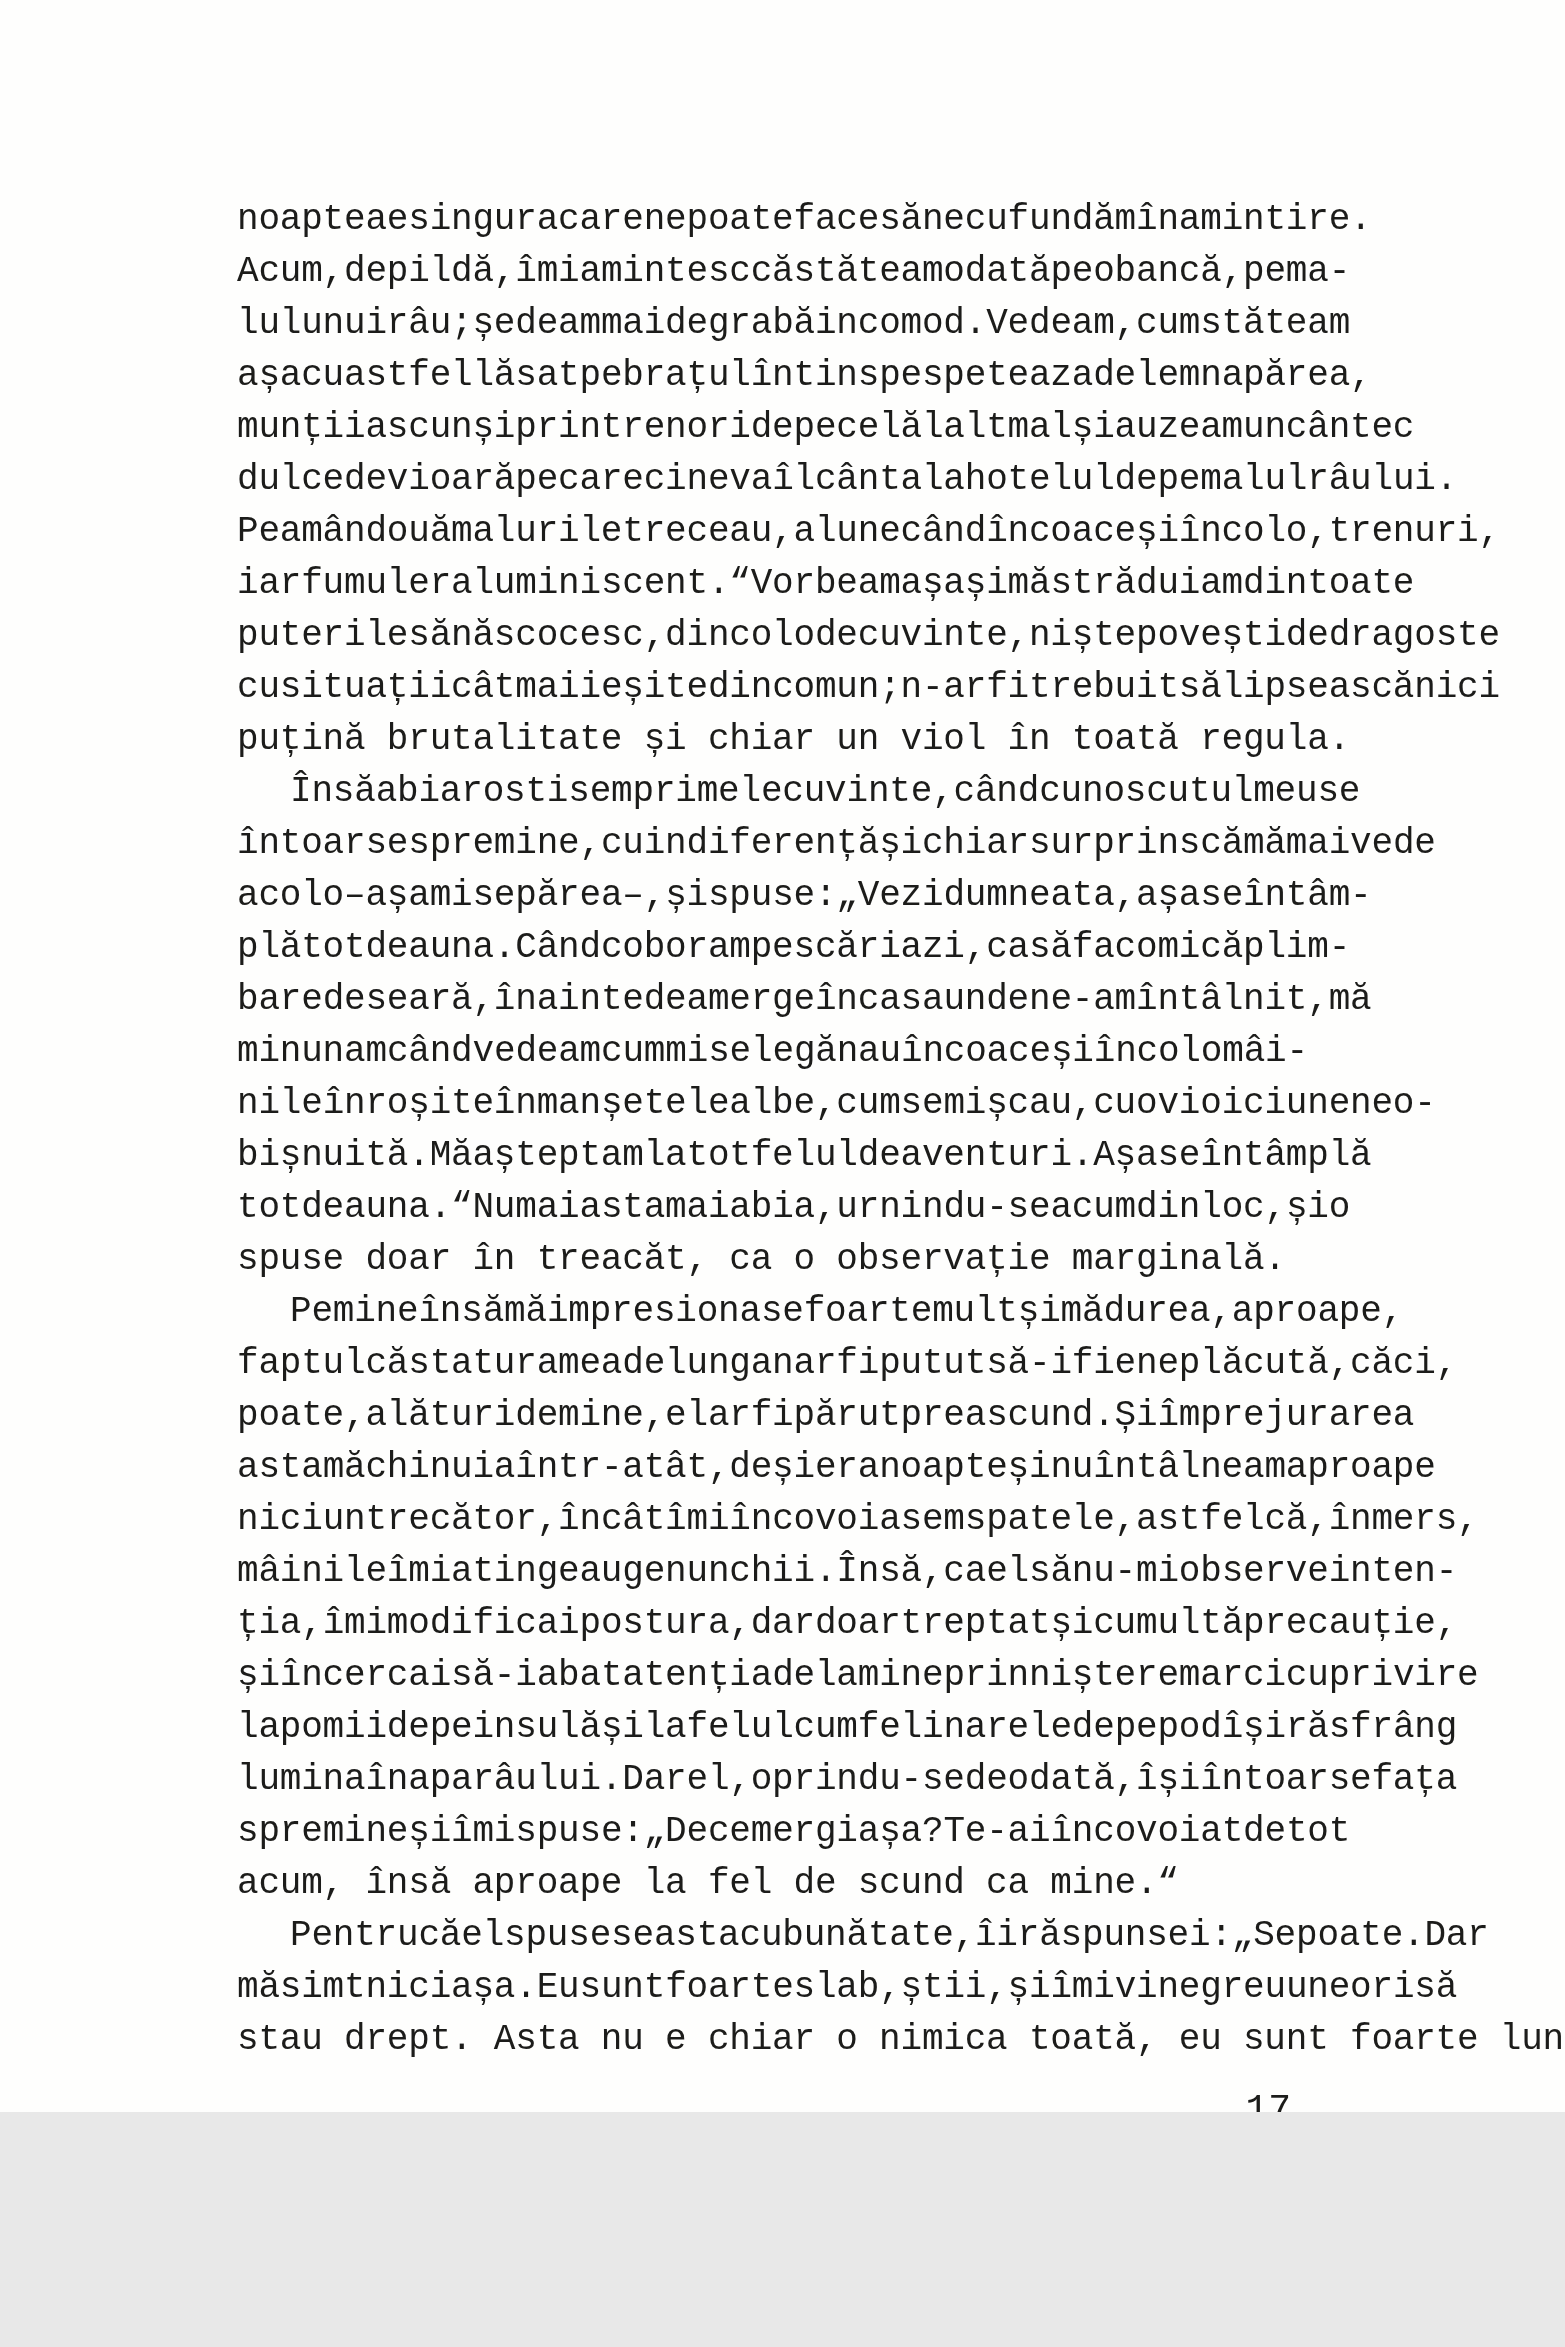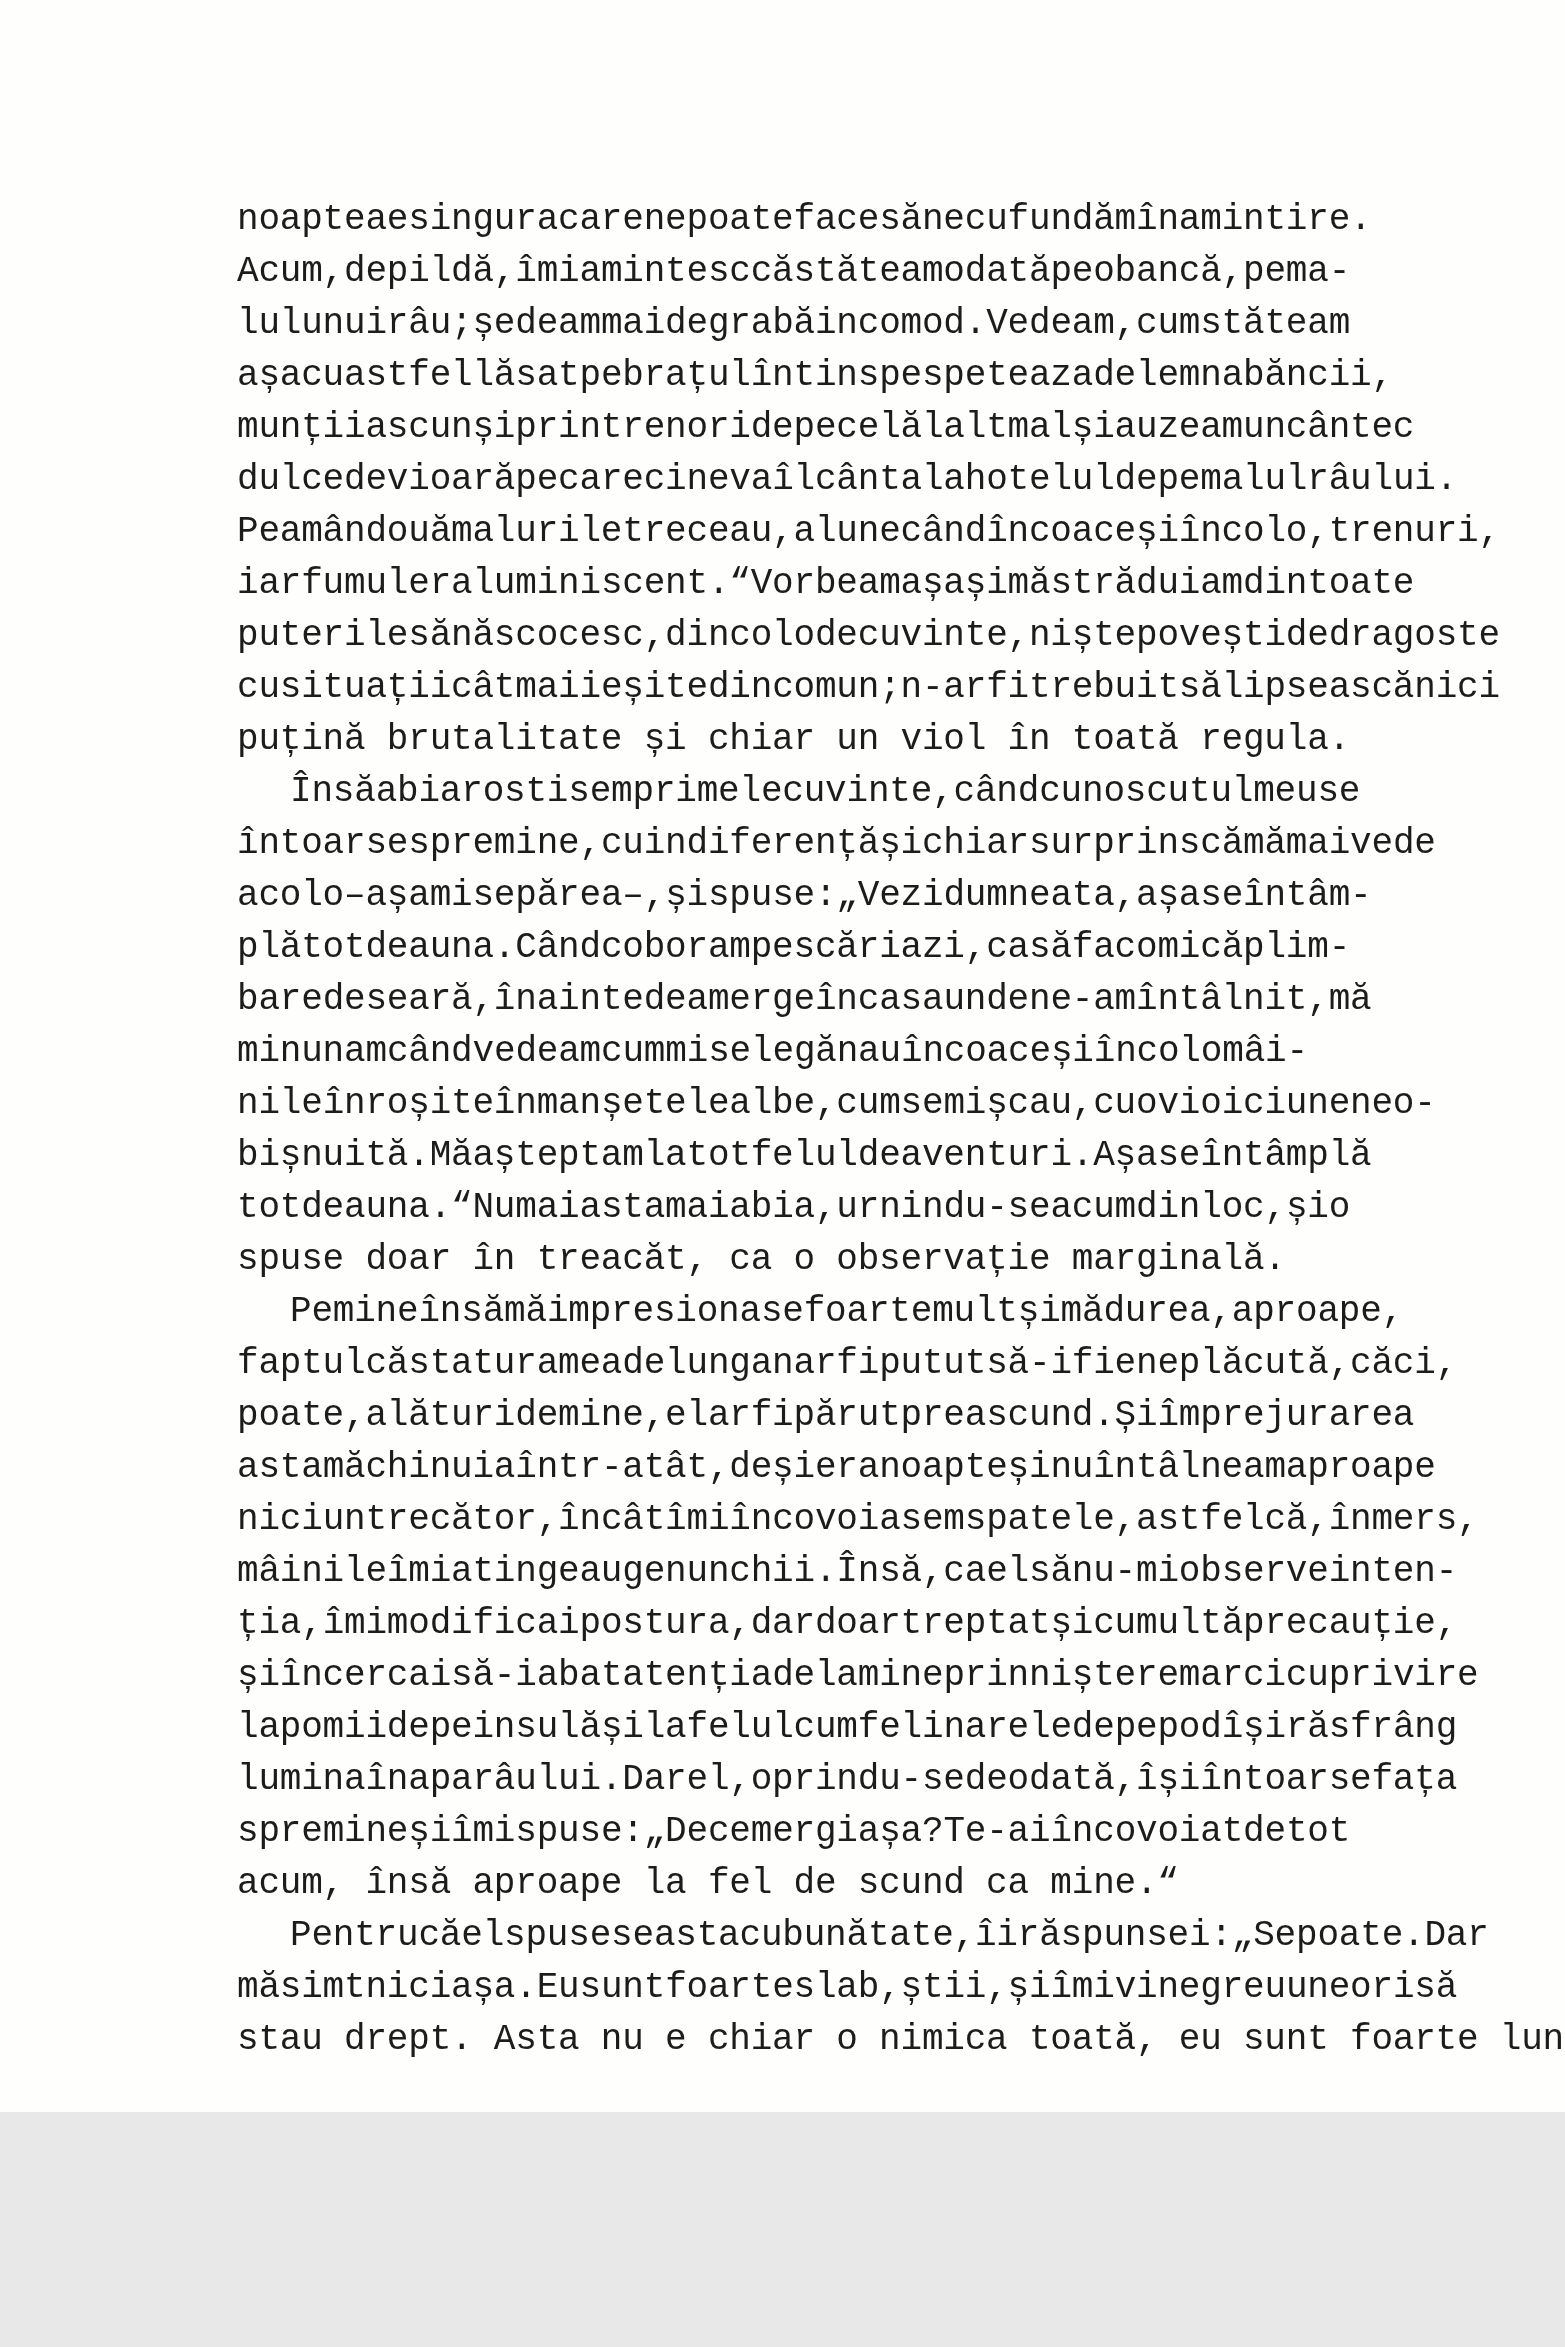--- a/index.html
+++ b/index.html
@@ -104,21 +104,21 @@
         <span>astfel</span>
         <span>lăsat</span>
         <span>pe</span>
         <span>brațul</span>
         <span>întins</span>
         <span>pe</span>
         <span>speteaza</span>
         <span>de</span>
         <span>lemn</span>
         <span>a</span>
-        <span>băncii,</span>
+        <span>părea,</span>
       </div>
       <div class="line">
         <span>munții</span>
         <span>ascunși</span>
         <span>printre</span>
         <span>nori</span>
         <span>de</span>
         <span>pe</span>
         <span>celălalt</span>
         <span>mal</span>
@@ -501,14 +501,15 @@
         <span>știi,</span>
         <span>și</span>
         <span>îmi</span>
         <span>vine</span>
         <span>greu</span>
         <span>uneori</span>
         <span>să</span>
       </div>
       <div class="line last">stau drept. Asta nu e chiar o nimica toată, eu sunt foarte lung…“</div>
     </div>
+  <div class="page-number">17</div>
 </div>
 
 
 </body></html>

